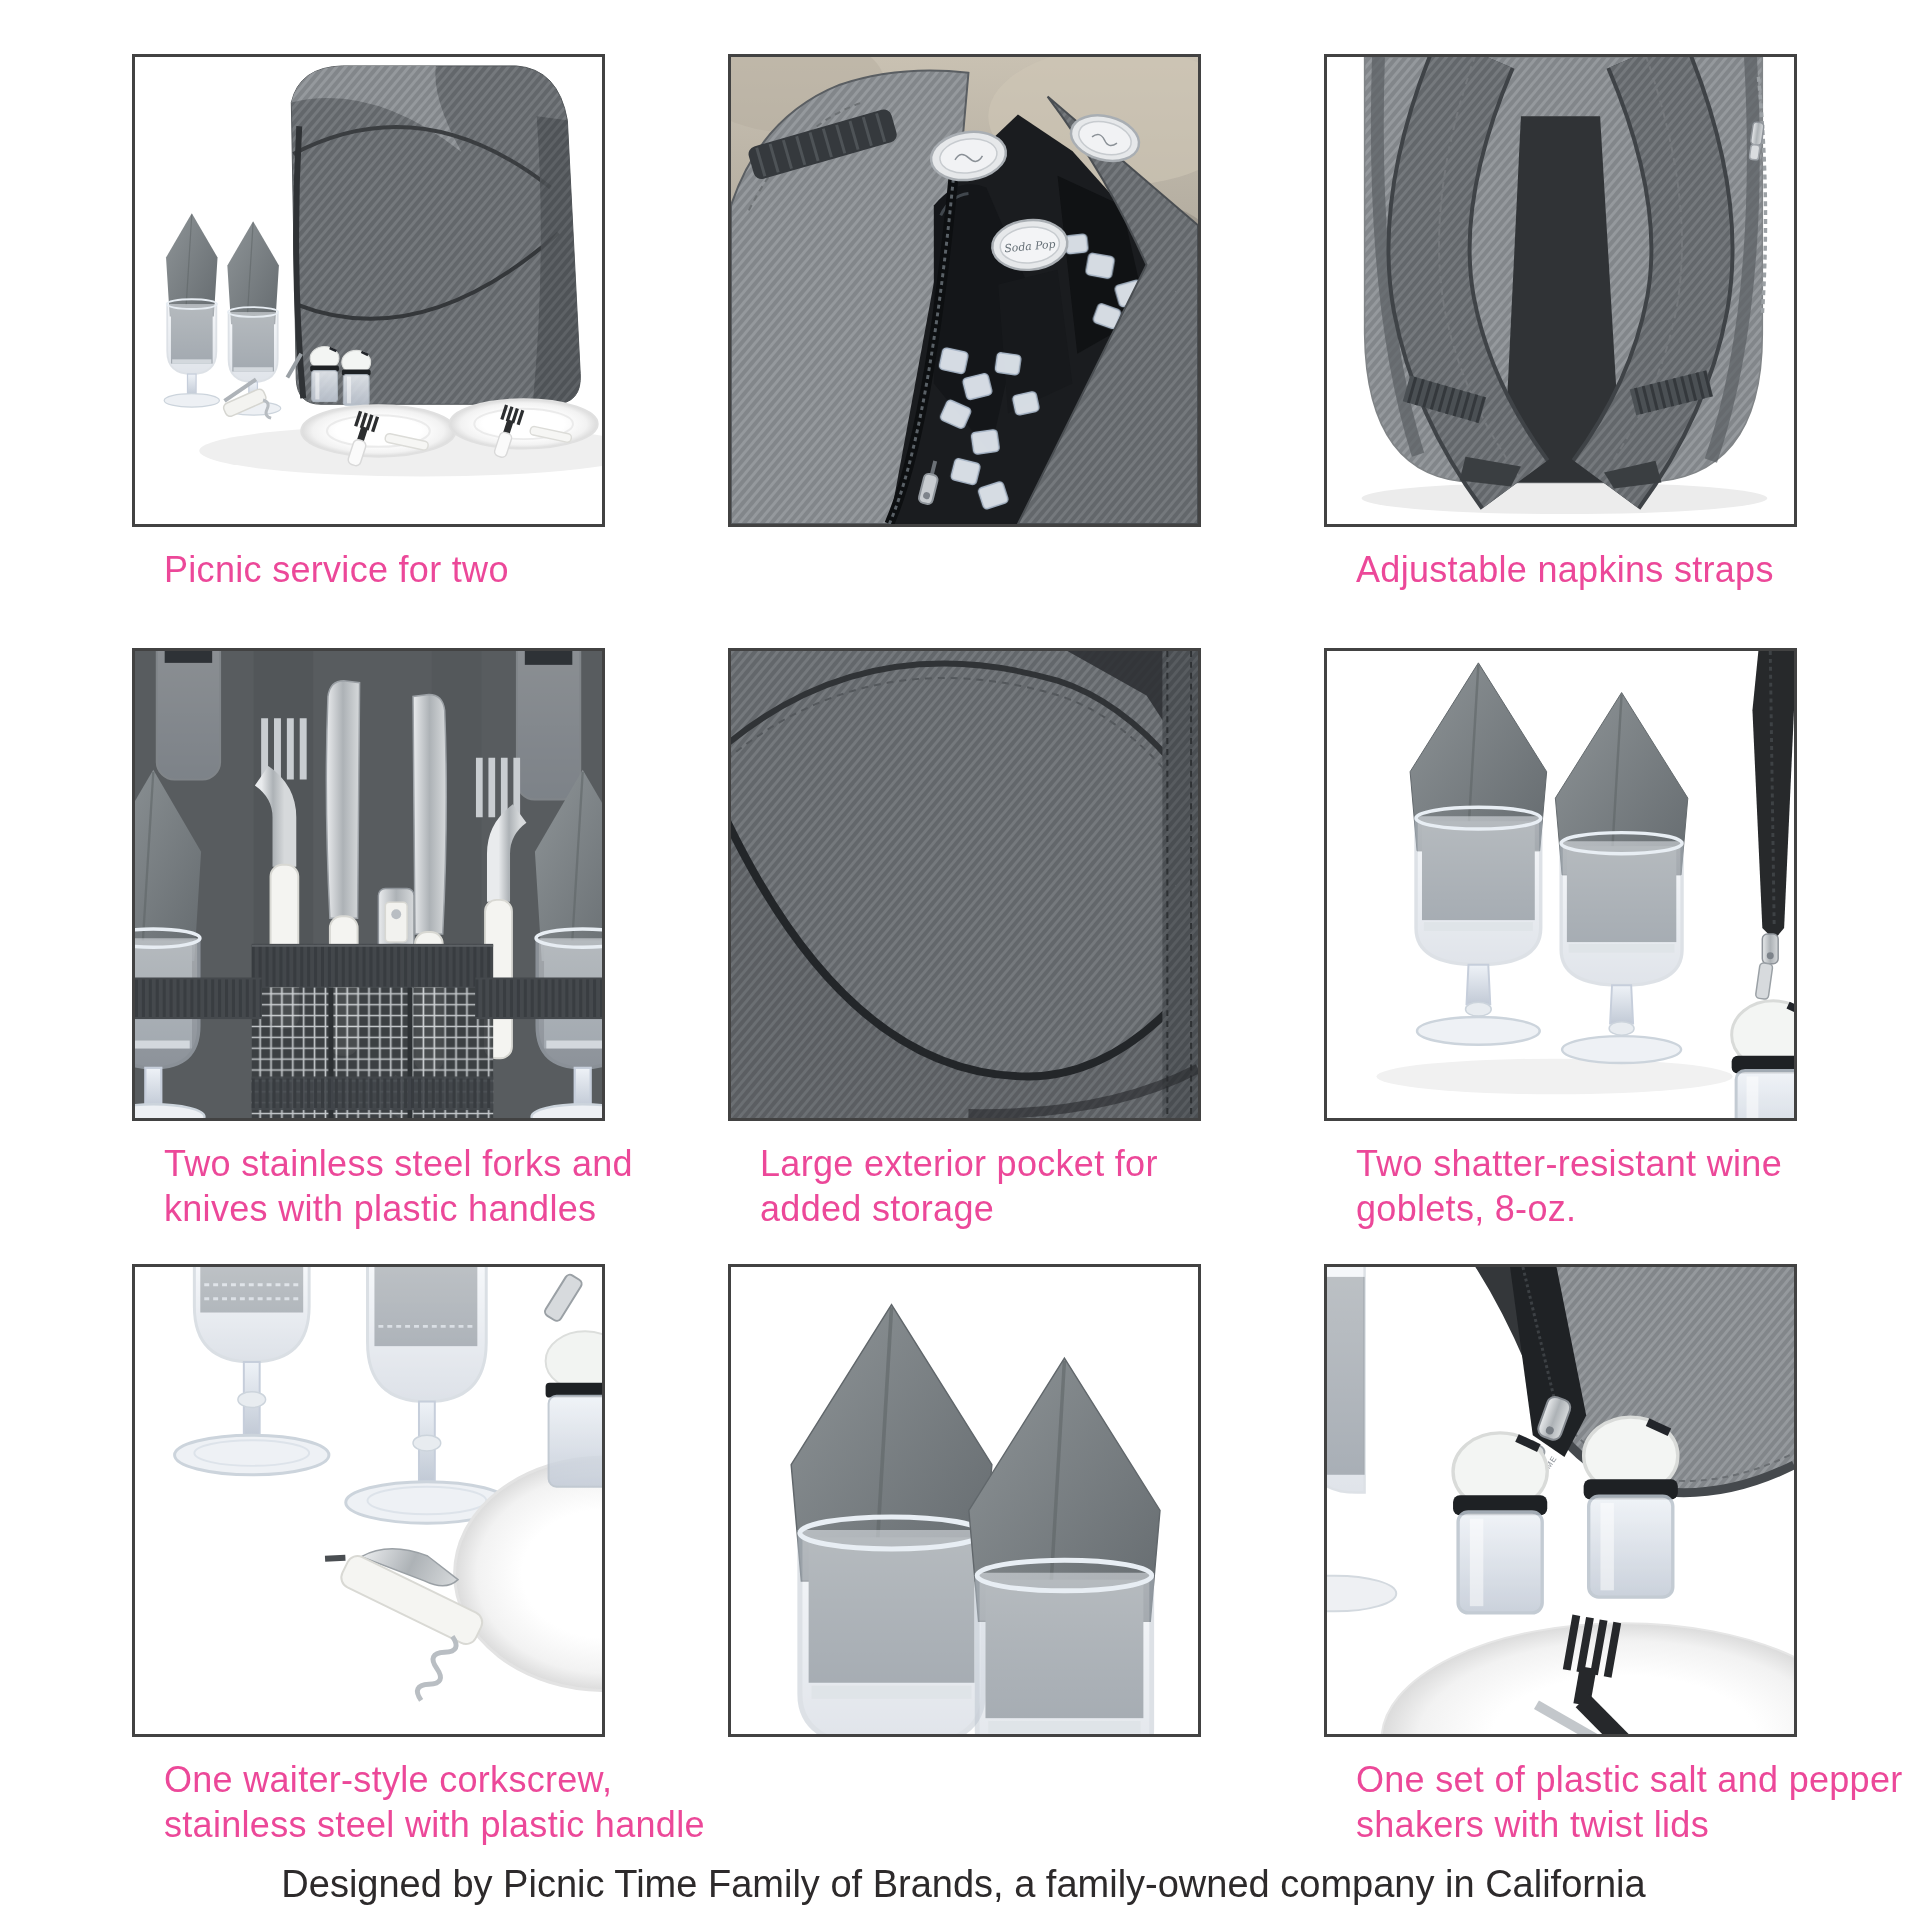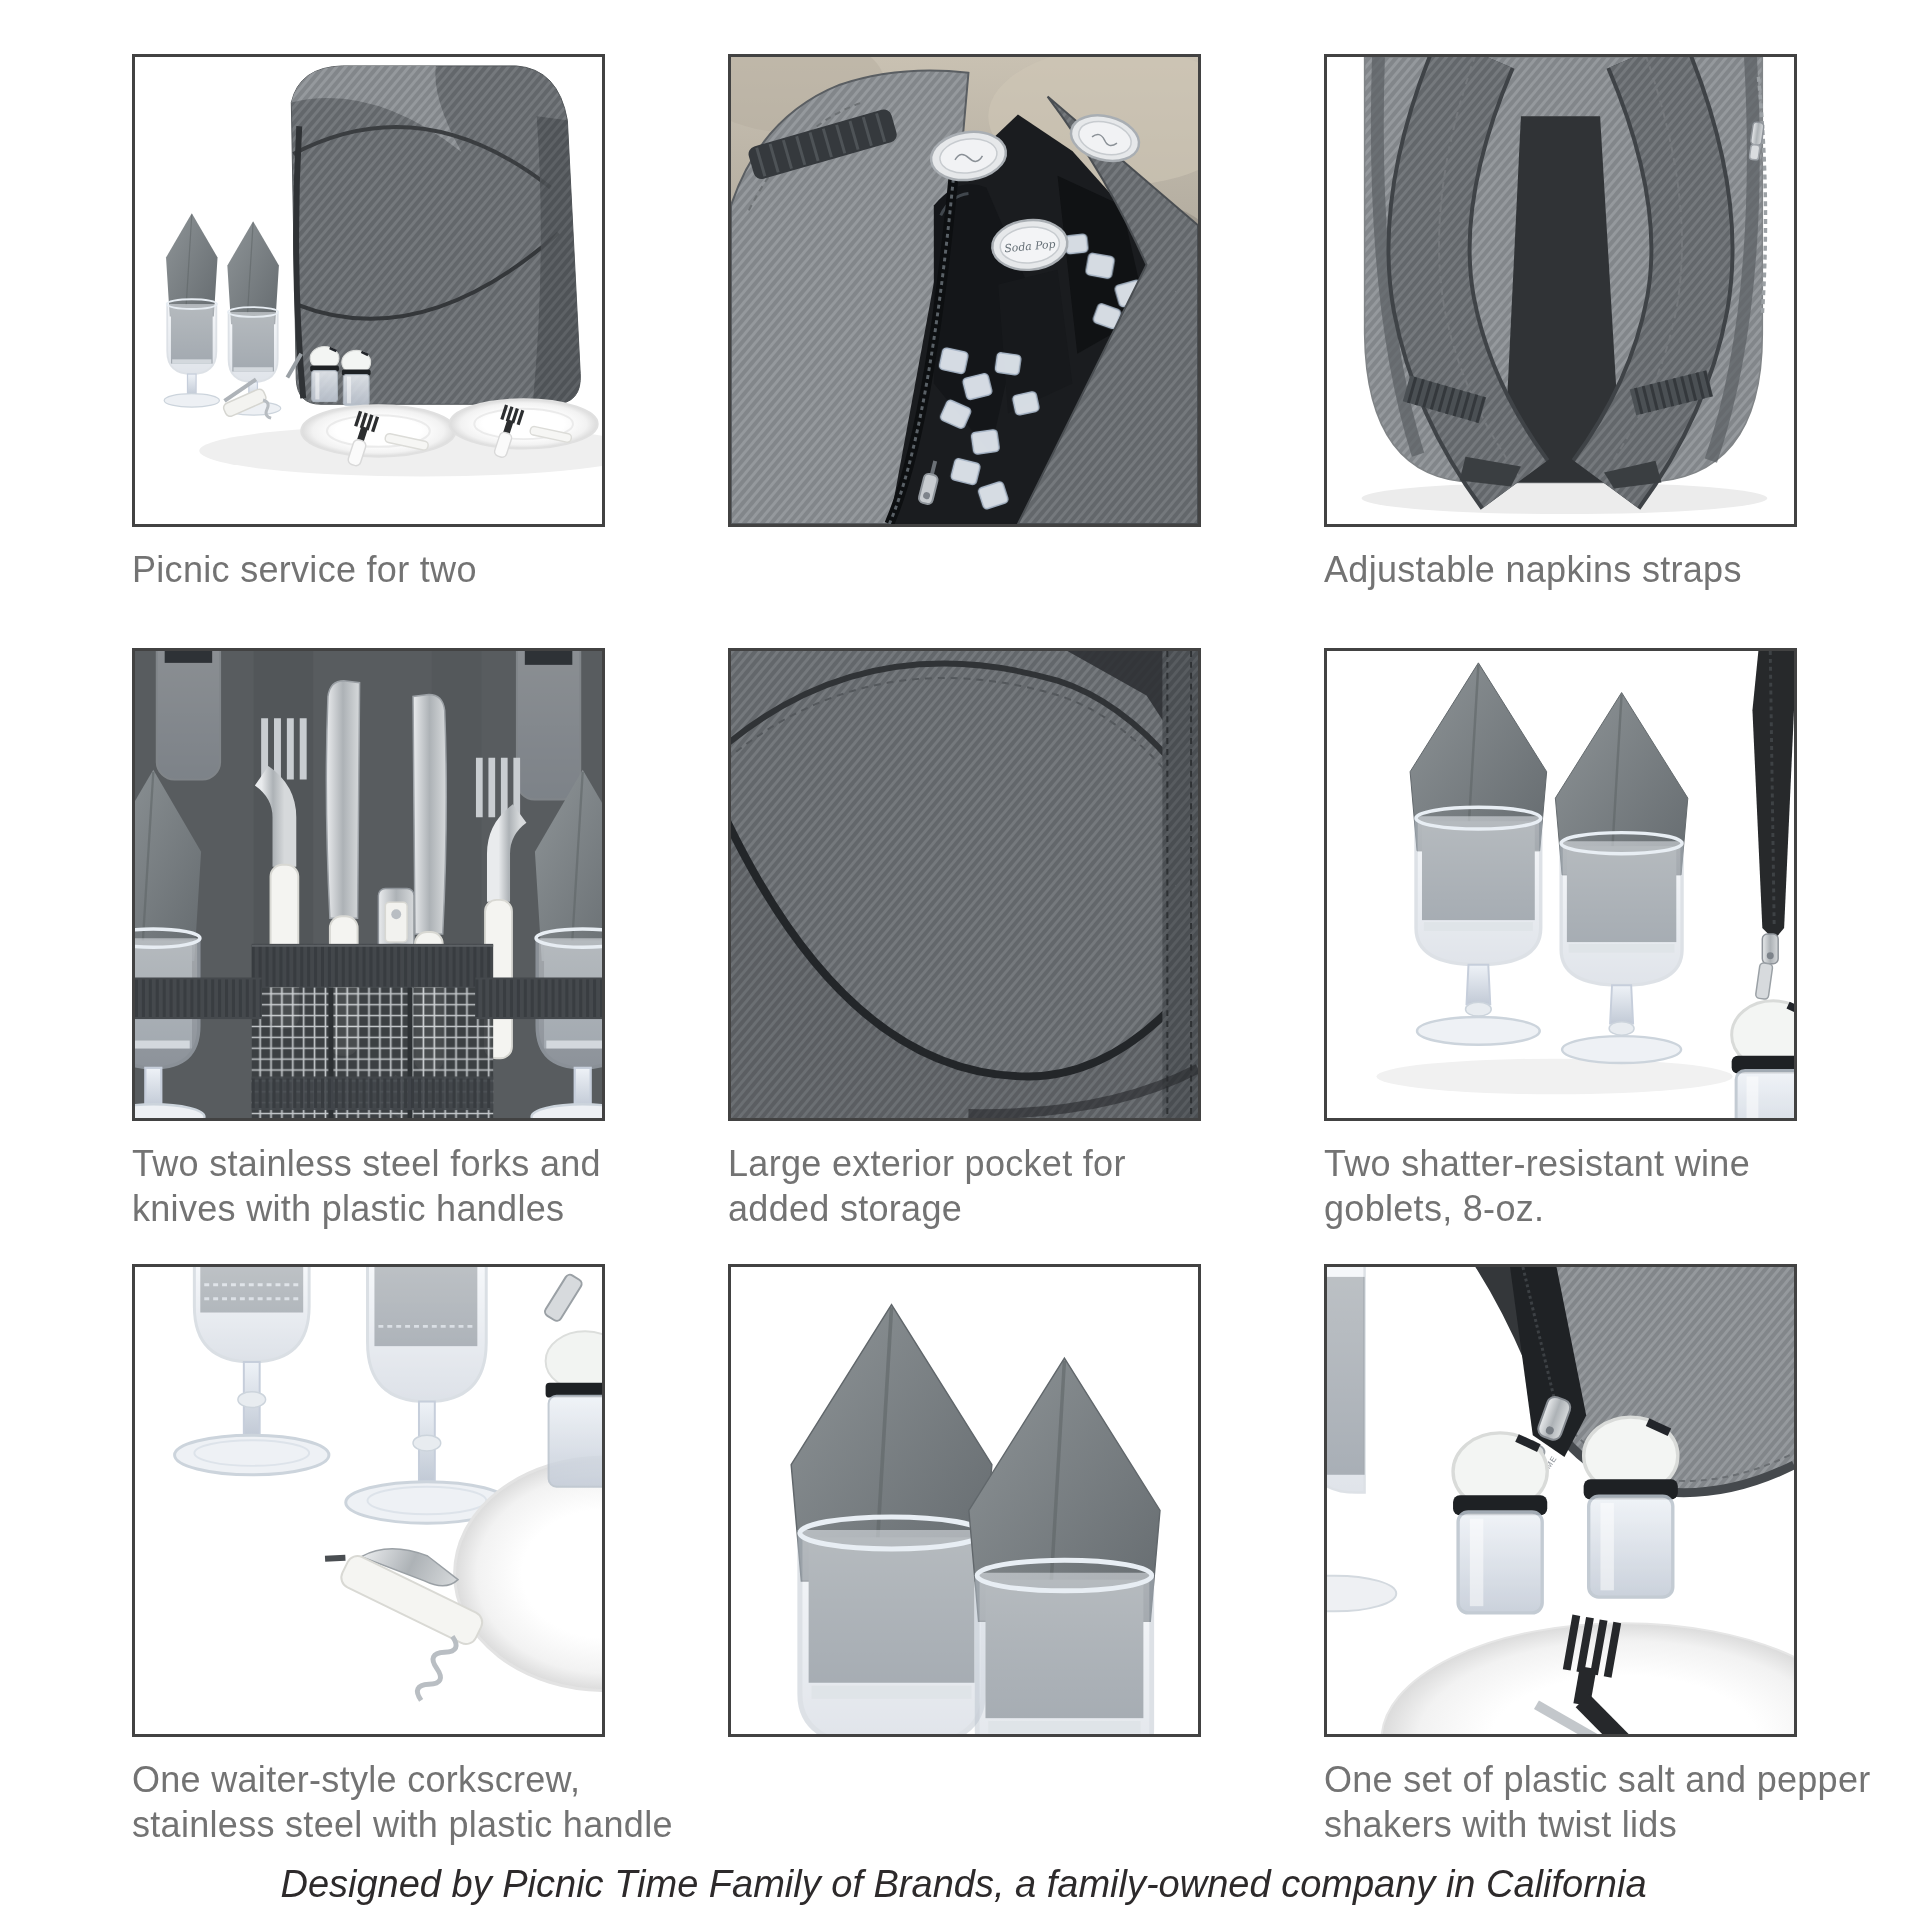--- a/index.html
+++ b/index.html
@@ -6,23 +6,23 @@
   body{width:1927px;height:1927px;font-family:"Liberation Sans",sans-serif;color:#2d2a2b;}
   .sheet{position:relative;width:1927px;height:1927px;overflow:hidden;background:#ffffff;}
   .row{position:absolute;left:132px;display:flex;gap:123px;}
   .row-1{top:54px}
   .row-2{top:648px}
   .row-3{top:1264px}
   figure.tile{margin:0;width:473px;}
   .photo{width:467px;height:467px;border:3px solid #424242;background:#ffffff;}
   .photo svg{display:block;width:467px;height:467px;}
   figcaption{margin-top:20px;font-size:36px;line-height:1.26;letter-spacing:0.3px;
-             color:#737373;white-space:pre-line;width:594px;}
+             color:#ec4899;white-space:pre-line;width:594px;margin-left:32px;}
   .footer{position:absolute;top:1863px;left:0;width:1927px;text-align:center;
-          font-size:38px;font-style:italic;color:#2d2a2b;}
+          font-size:38px;color:#2d2a2b;}
   .defs-holder{position:absolute;width:0;height:0;overflow:hidden;}
 </style>
 </head>
 <body>
 
 <div class="sheet">
 
   <svg class="defs-holder" aria-hidden="true">
     <defs>
       <pattern id="heaA" width="7" height="7" patternUnits="userSpaceOnUse" patternTransform="rotate(40)">

